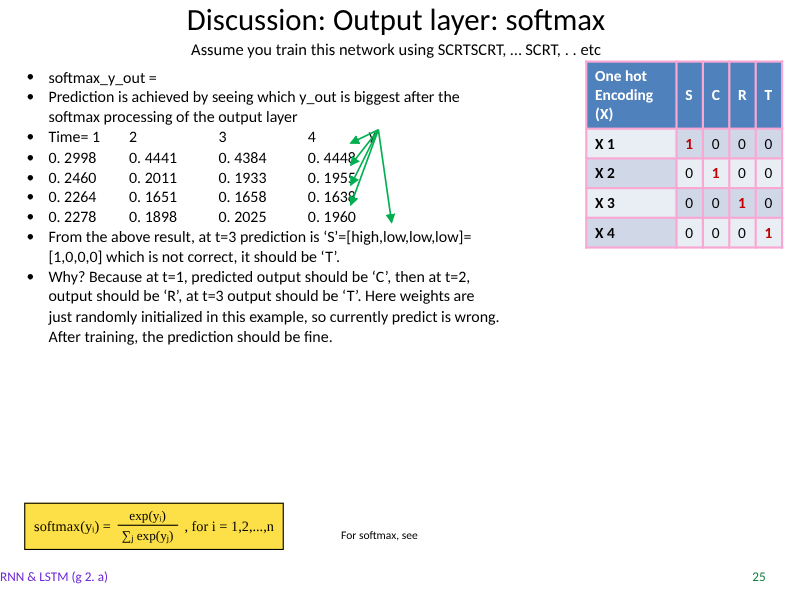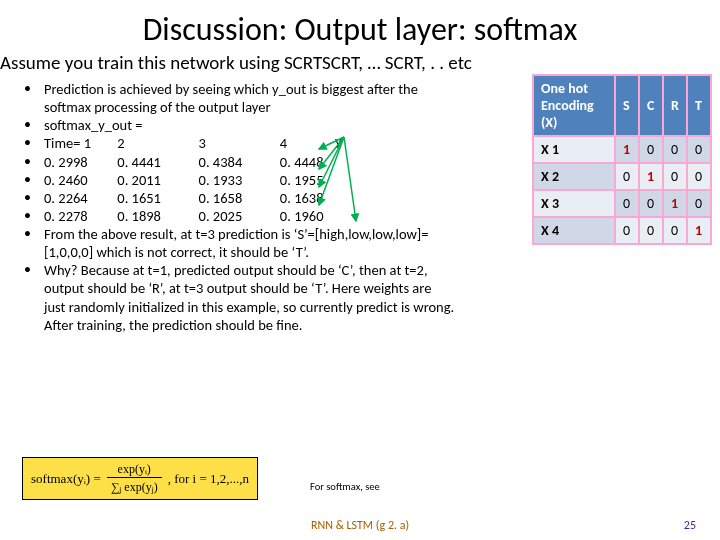--- a/index.html
+++ b/index.html
@@ -6,28 +6,27 @@
   body {
     width: 720px;
     height: 540px;
     font-family: Calibri, Arial, sans-serif;
     background: #fff;
     color: #000;
     position: relative;
     overflow: hidden;
   }
   .title {
-    font-size: 32px;
+    font-size: 28px;
     text-align: center;
-    padding-top: 10px;
     font-weight: 400;
   }
   .subtitle {
-    font-size: 19px;
-    text-align: left;
+    font-size: 15px;
+    text-align: center;
     margin-top: 2px;
   }
   .content {
     position: relative;
     display: flex;
     padding: 6px 10px 0 10px;
   }
   .left {
     width: 445px;
     font-size: 14.5px;
@@ -115,43 +114,43 @@
     bottom: 46px;
     font-size: 10.5px;
     width: 380px;
     line-height: 1.2;
   }
   .softmax-note a { color: #0000ee; text-decoration: underline; word-break: break-all;}
   .footer {
     position: absolute;
     bottom: 8px;
     width: 100%;
-    text-align: center;
+    text-align: left;
     font-size: 12px;
-    color: #a16207;
+    color: #6d28d9;
   }
   .pagenum {
     position: absolute;
     right: 24px;
     bottom: 8px;
     font-size: 12px;
-    color: #4c1d95;
+    color: #15803d;
   }
 </style>
 </head>
 <body>
 
 <div class="title">Discussion: Output layer: softmax</div>
 <div class="subtitle">Assume you train this network using SCRTSCRT, … SCRT, . . etc</div>
 
 <div class="content">
   <div class="left">
     <ul class="bullets">
+      <li>softmax_y_out =</li>
       <li>Prediction is achieved by seeing which y_out is biggest after the softmax processing of the output layer</li>
-      <li>softmax_y_out =</li>
       <li class="tline">
         <span class="c0">Time= 1</span>
         <span class="c1">2</span>
         <span class="c2">3</span>
         <span class="c3">4</span>
       </li>
       <li class="tline">
         <span class="c0"> 0. 2998</span>
         <span class="c1">0. 4441</span>
         <span class="c2">0. 4384</span>

